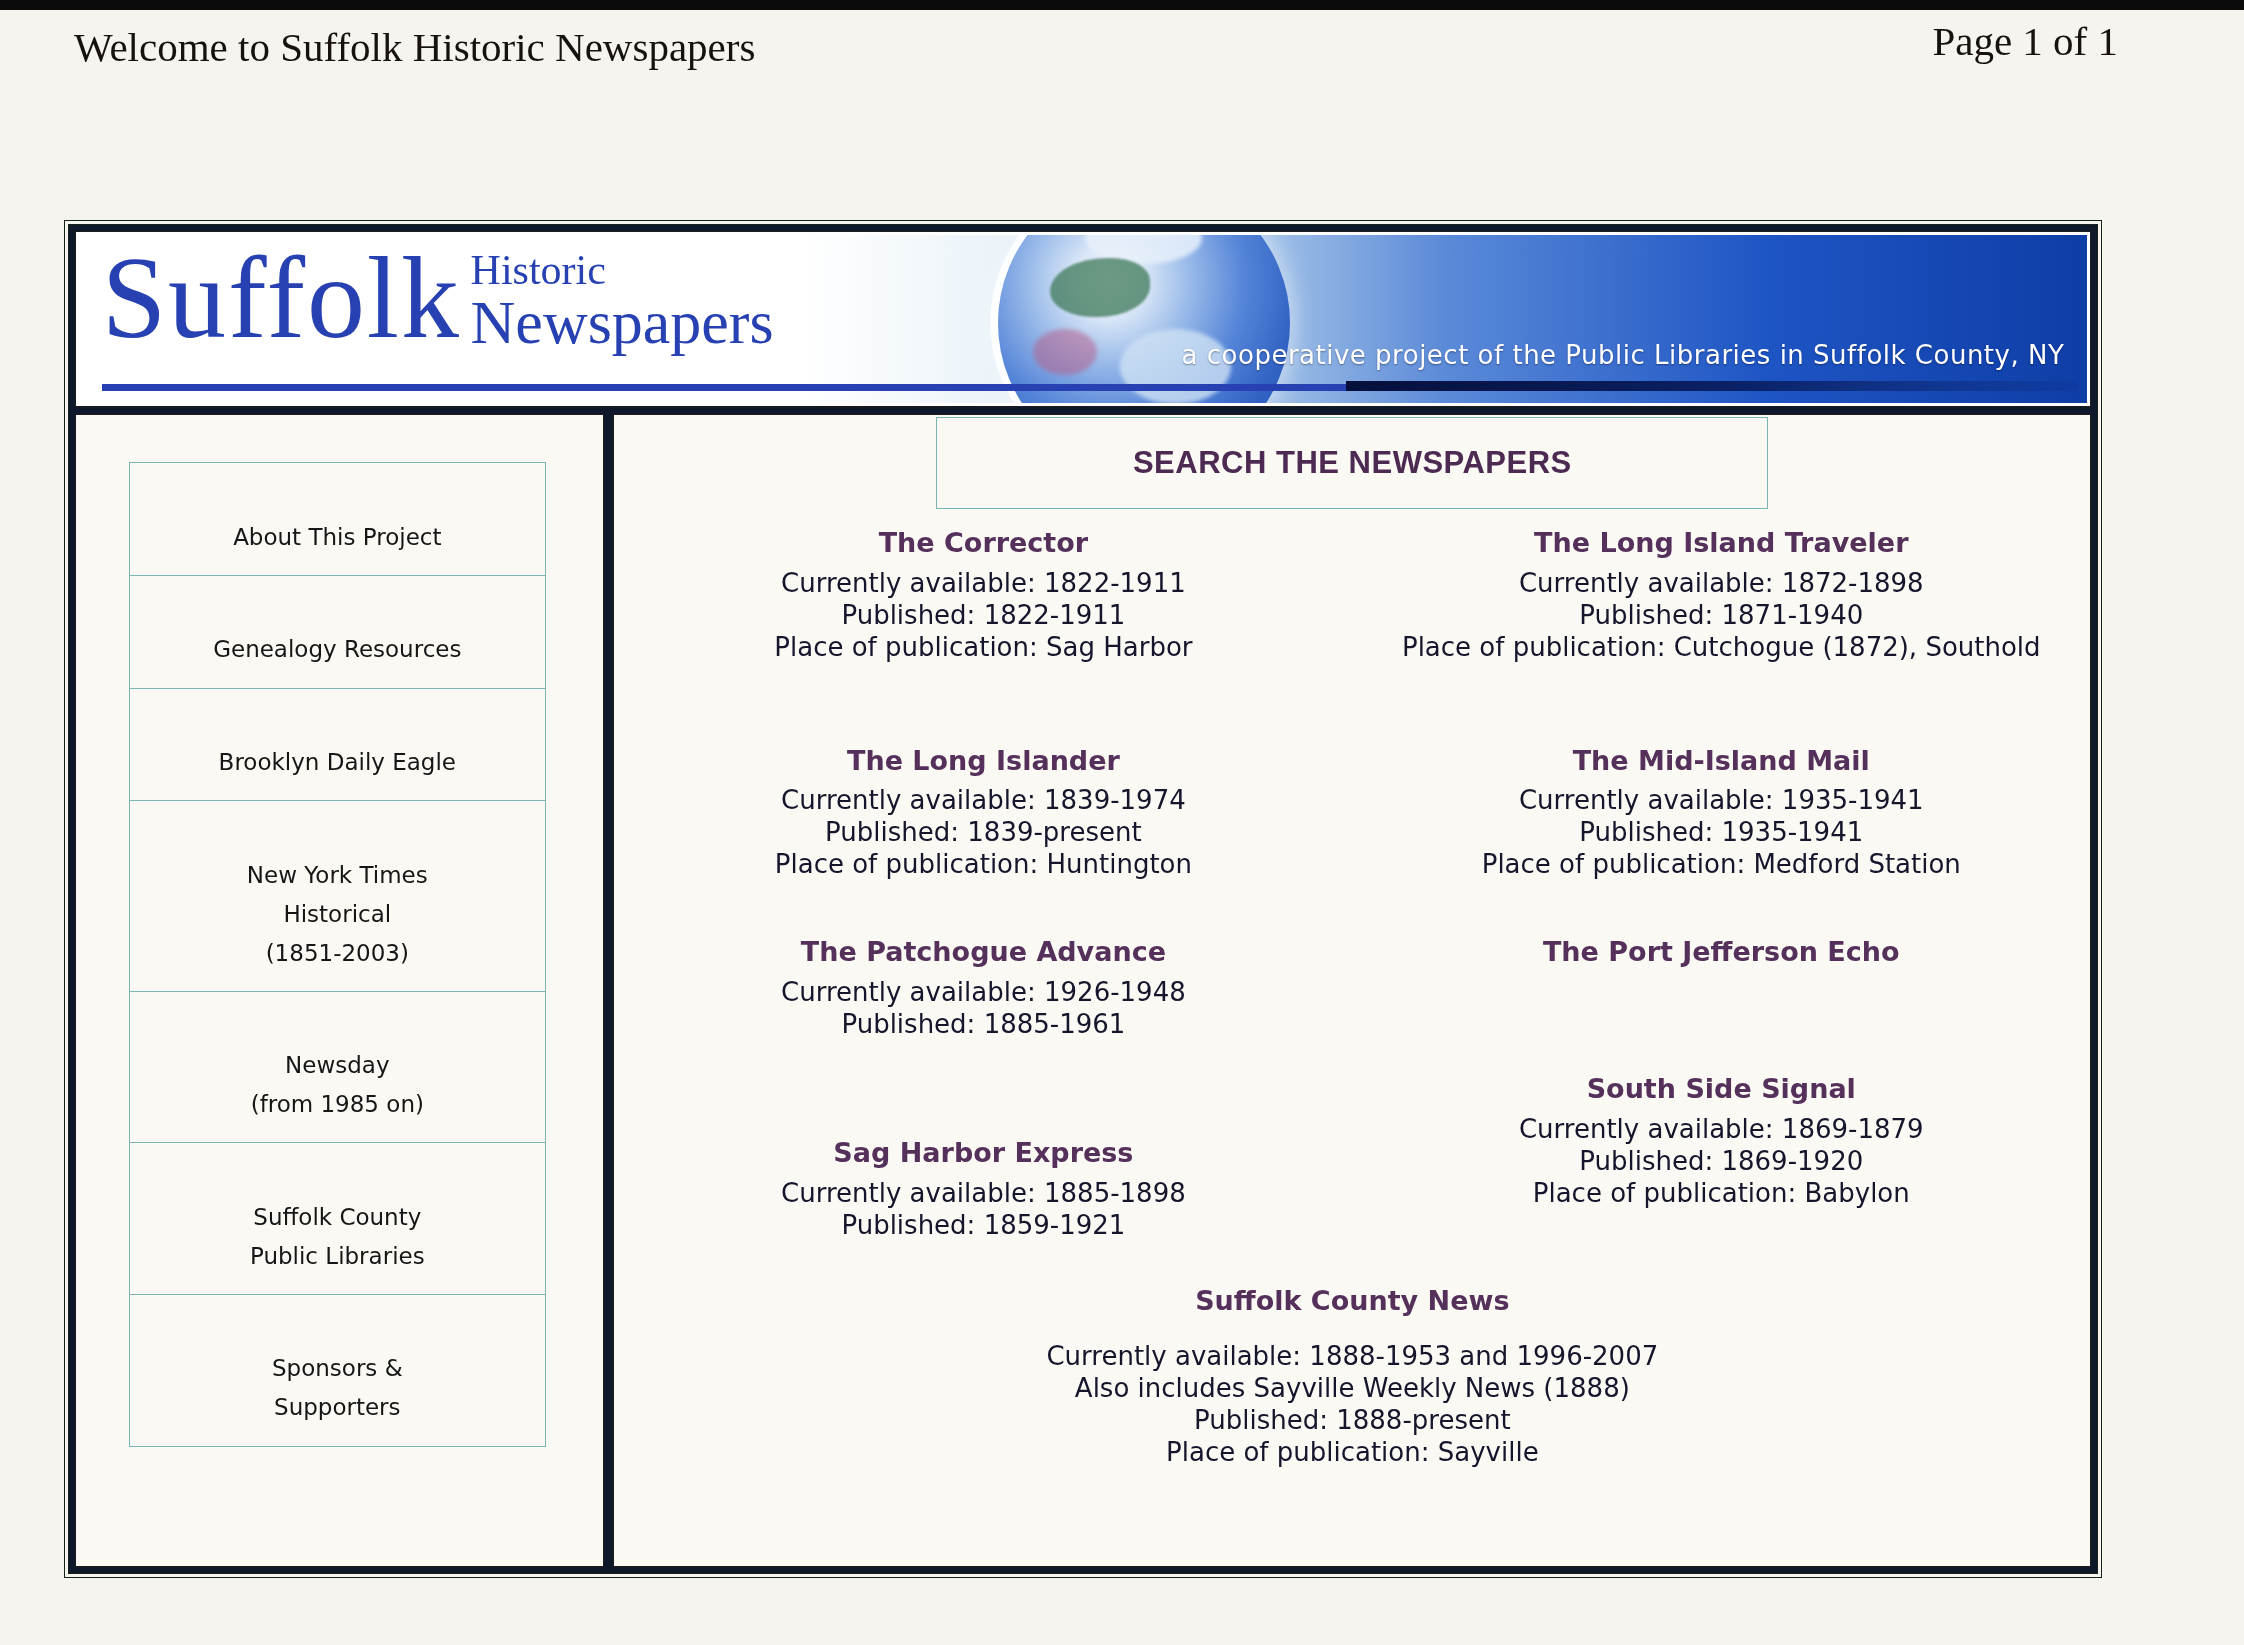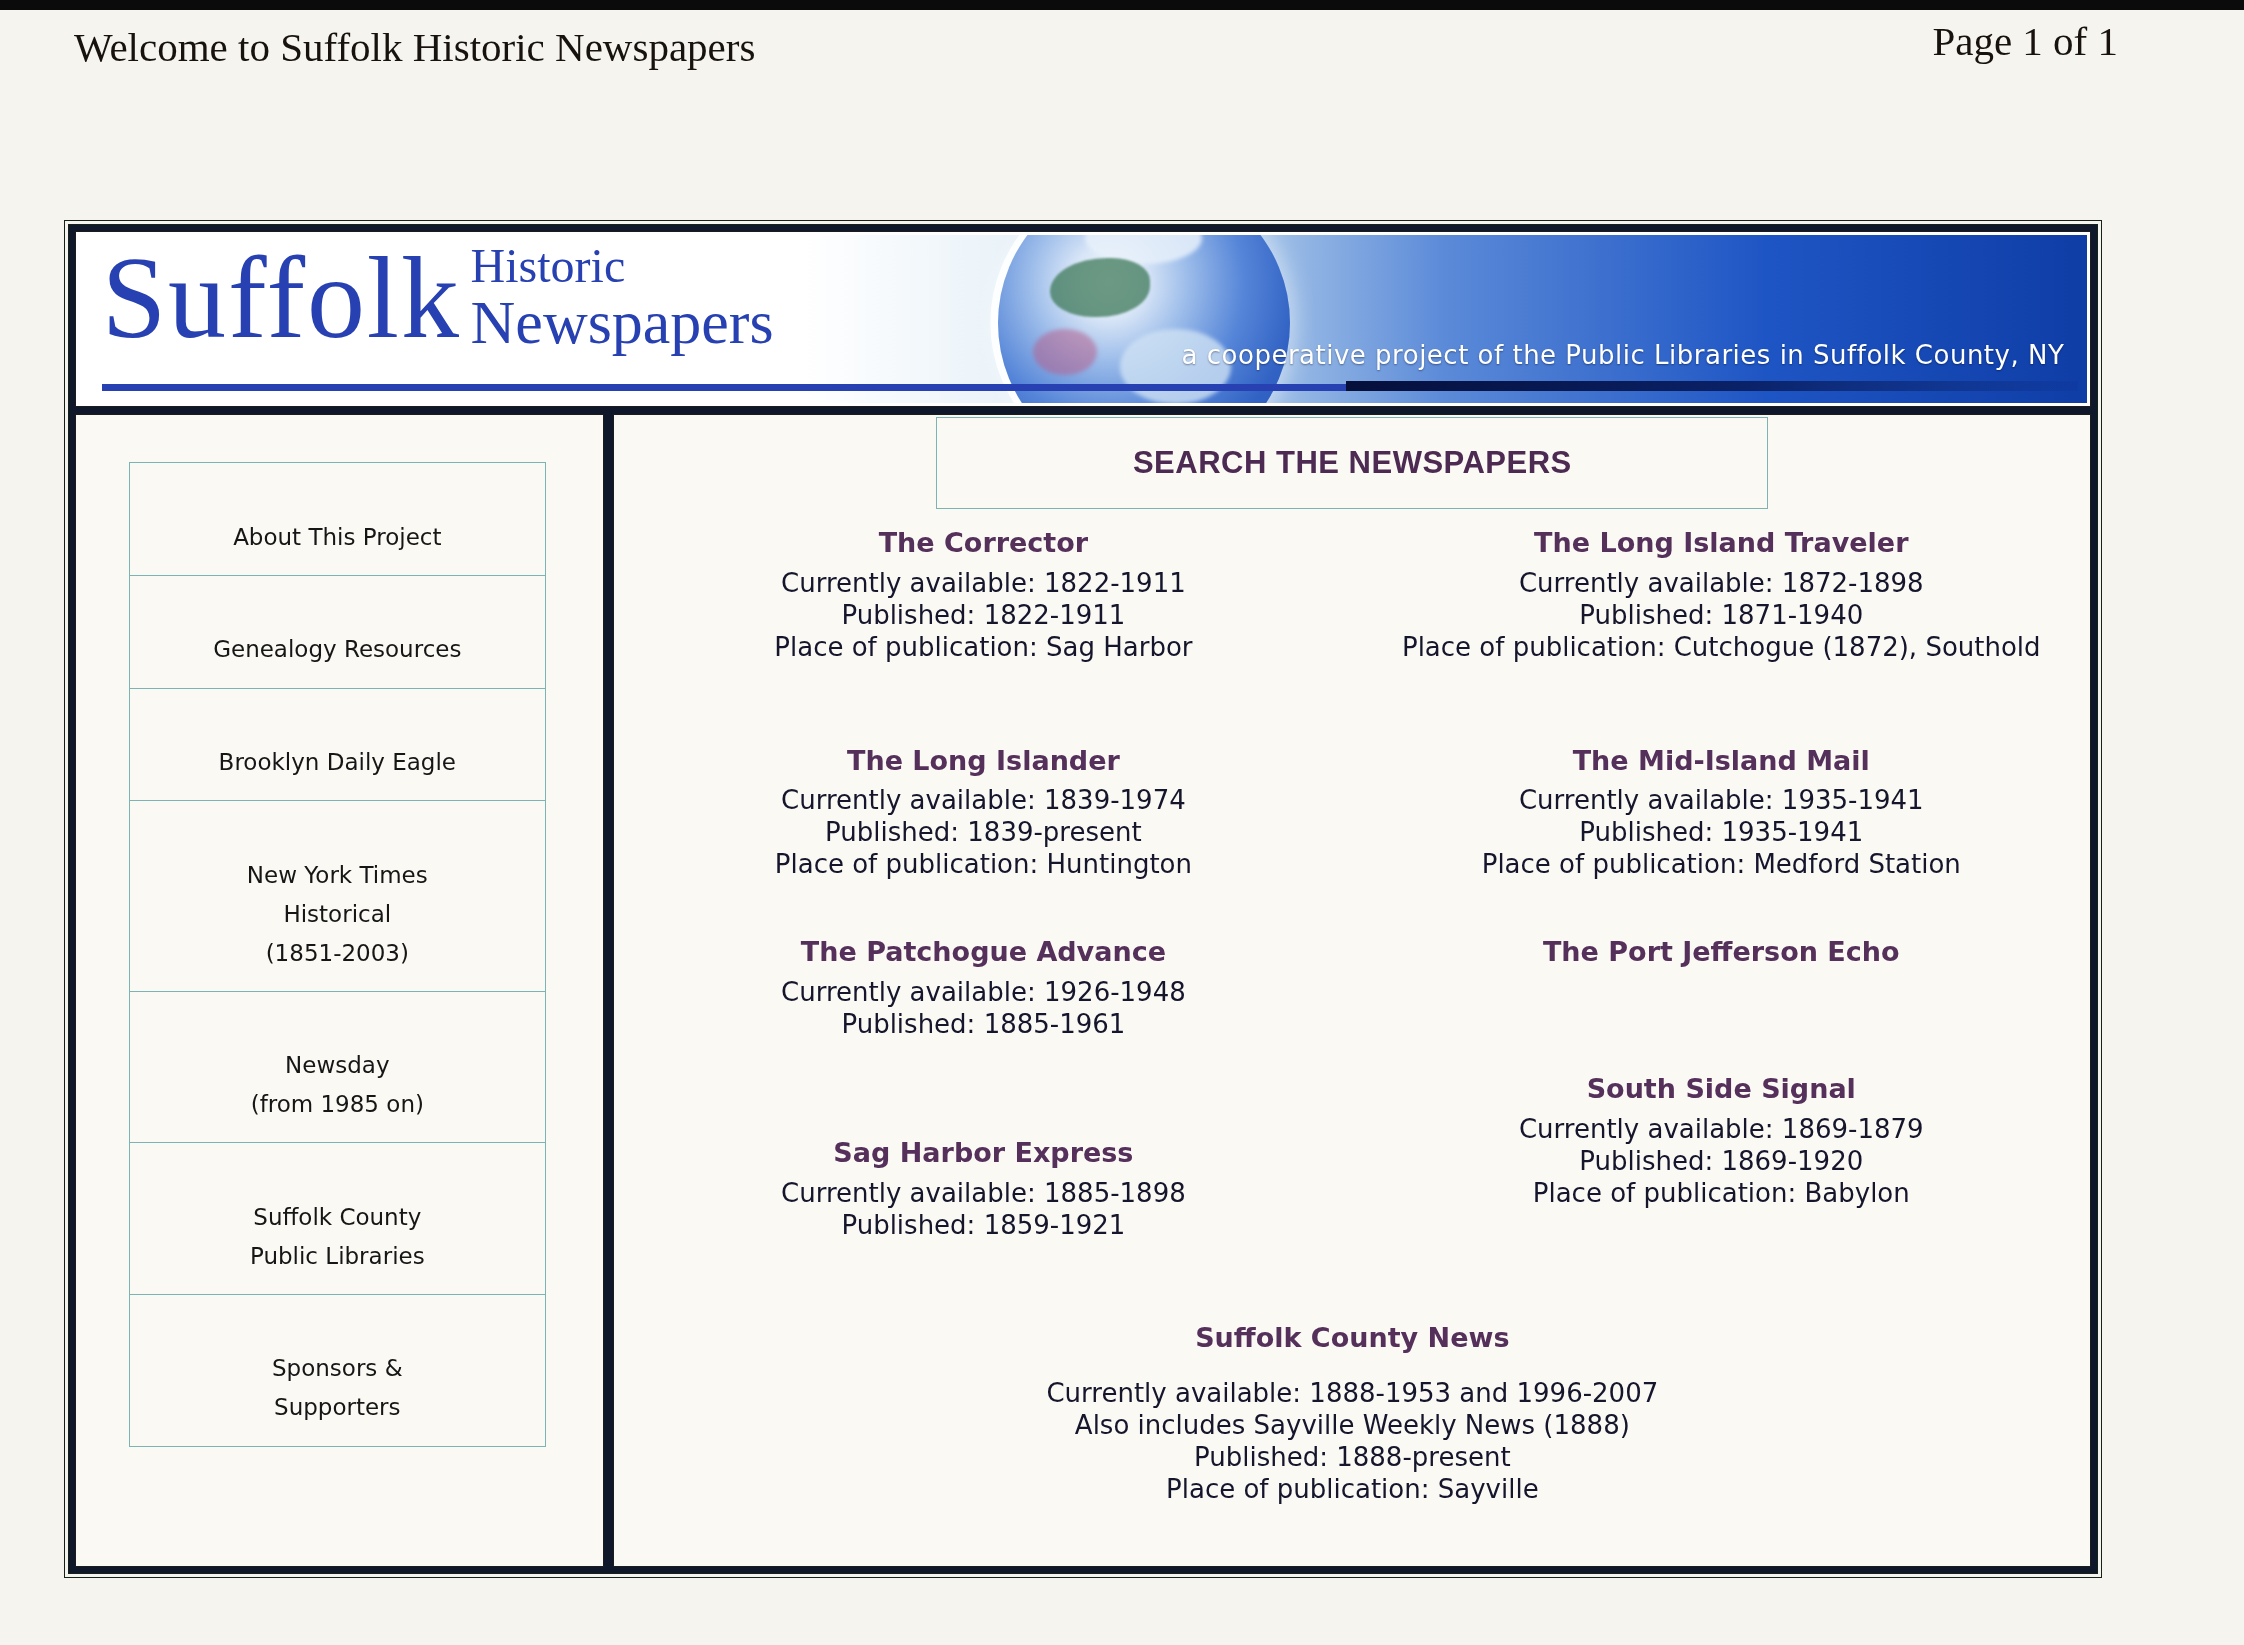--- a/index.html
+++ b/index.html
@@ -49,21 +49,21 @@
 
   .logo-block { position:absolute; left:23px; top:5.8px; display:flex; align-items:flex-end; }
   .logo-primary {
     font-family:"Liberation Serif", serif; font-size:116px; line-height:1;
     color:#2741b2; letter-spacing:1.9px;
   }
   .logo-secondary {
     font-family:"Liberation Serif", serif; color:#2741b2; margin-left:9.7px;
     display:flex; flex-direction:column; line-height:1.02; padding-bottom:1.9px;
   }
-  .logo-secondary .l1 { font-size:48px; }
+  .logo-secondary .l1 { font-size:42px; }
   .logo-secondary .l2 { font-size:62px; }
   .logo-underline { position:absolute; left:23px; bottom:11.6px; width:1246px; height:7.7px; background:#2741b2; }
 
   .banner-tagline {
     position:absolute; right:23px; bottom:33px; color:#ffffff;
     font-size:26px; letter-spacing:0.5px; text-shadow:0 1px 1.9px rgba(0,0,30,.4);
   }
   .tagline-bar {
     position:absolute; right:9.7px; bottom:11.6px; width:732px; height:10.6px;
     background:linear-gradient(to right, #050f3a 0%, #0a2268 55%, rgba(10,40,130,.15) 100%);
@@ -94,21 +94,21 @@
   .entry { text-align:center; }
   .entry-title {
     font-size:27px; font-weight:bold; color:#54305a; line-height:33px;
     margin-bottom:7.7px; cursor:pointer;
   }
   .entry-lines { font-size:26px; color:#15152c; line-height:32px; white-space:pre-line; }
   .row1 { margin-bottom:81px; }
   .row2 { margin-bottom:55px; }
   .row3 { margin-bottom:96px; }
 
-  .bottom-entry { margin-top:80px; text-align:center; }
+  .bottom-entry { margin-top:43px; text-align:center; }
   .bottom-entry .entry-title { margin-bottom:23px; }
 </style>
 </head>
 <body>
 
 <div class="page">
   <div class="top-bar"></div>
 
   <div class="print-header-title">Welcome to Suffolk Historic Newspapers</div>
   <div class="print-page-indicator">Page 1 of 1</div>

